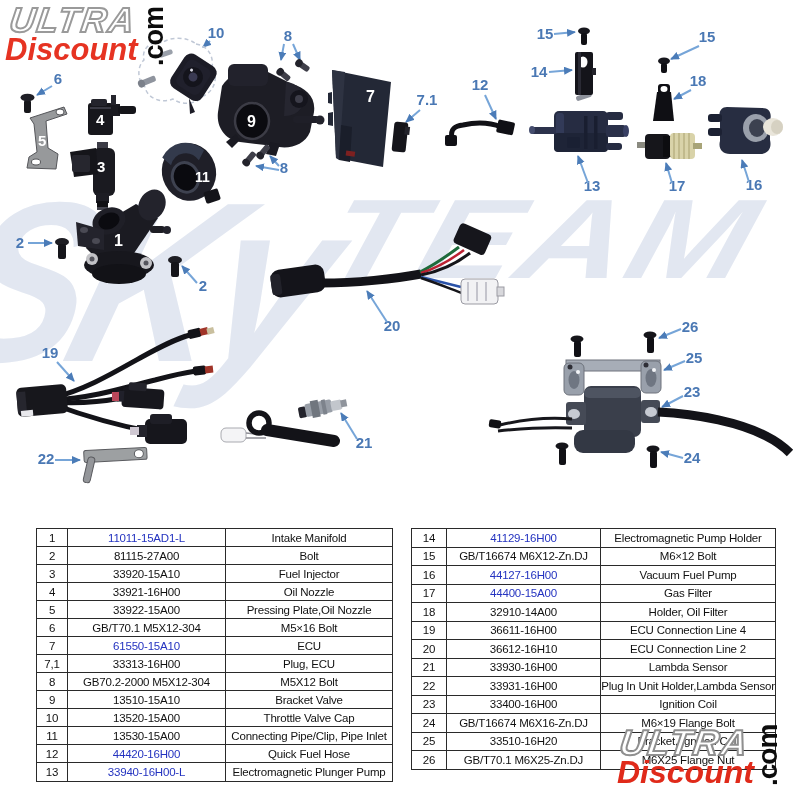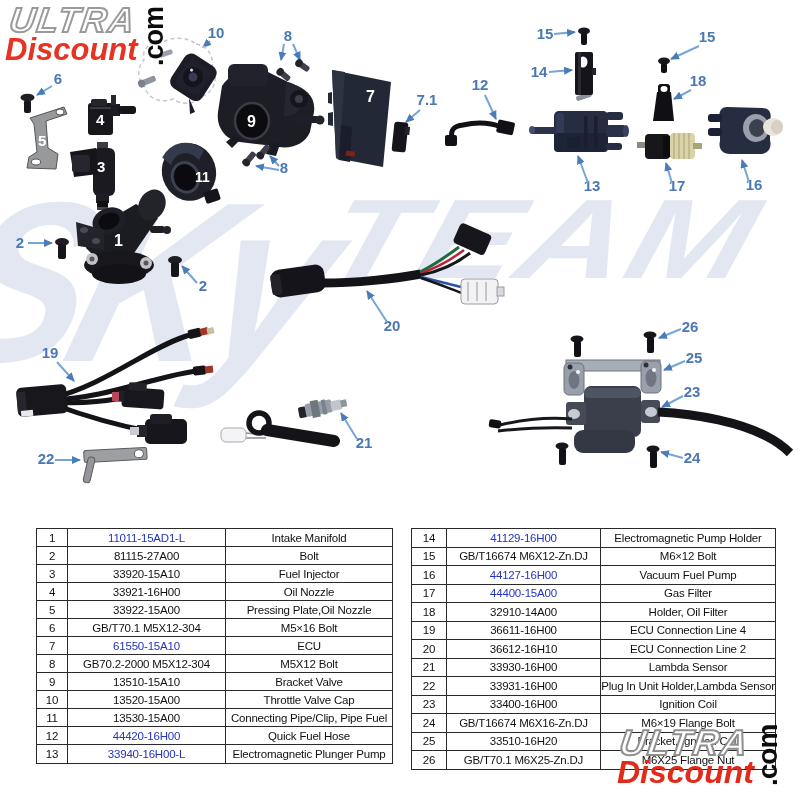--- a/index.html
+++ b/index.html
@@ -449,38 +449,43 @@
           <td>6</td>
           <td>GB/T70.1 M5X12-304</td>
           <td>M5×16 Bolt</td>
         </tr>
     <tr style="height:18px">
           <td>7</td>
           <td class="b">61550-15A10</td>
           <td>ECU</td>
         </tr>
     <tr style="height:18px">
+          <td>7,1</td>
+          <td>33313-16H00</td>
+          <td>Plug, ECU</td>
+        </tr>
+    <tr style="height:18px">
           <td>8</td>
           <td>GB70.2-2000 M5X12-304</td>
           <td>M5X12 Bolt</td>
         </tr>
     <tr style="height:18px">
           <td>9</td>
           <td>13510-15A10</td>
           <td>Bracket Valve</td>
         </tr>
     <tr style="height:18px">
           <td>10</td>
           <td>13520-15A00</td>
           <td>Throttle Valve Cap</td>
         </tr>
     <tr style="height:18px">
           <td>11</td>
           <td>13530-15A00</td>
-          <td>Connecting Pipe/Clip, Pipe Fuel</td>
+          <td>Connecting Pipe/Clip, Pipe Inlet</td>
         </tr>
     <tr style="height:18px">
           <td>12</td>
           <td class="b">44420-16H00</td>
           <td>Quick Fuel Hose</td>
         </tr>
     <tr style="height:19px">
           <td>13</td>
           <td class="b">33940-16H00-L</td>
           <td>Electromagnetic Plunger Pump</td>

